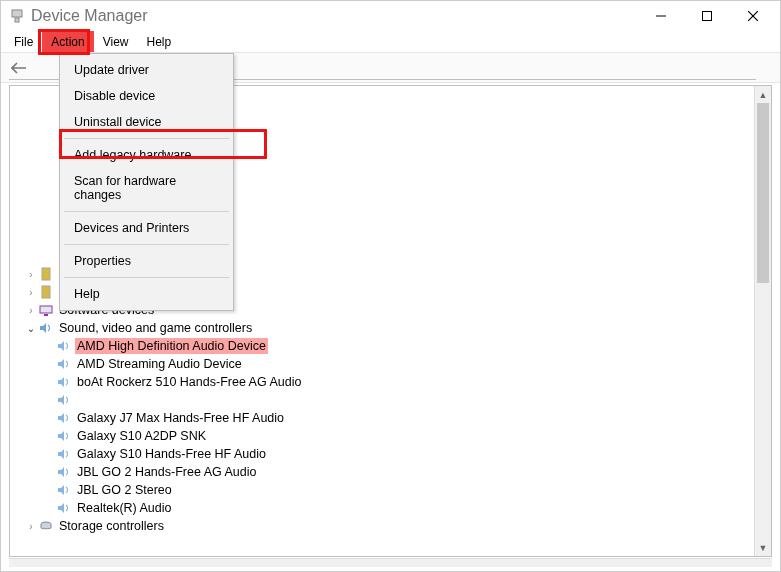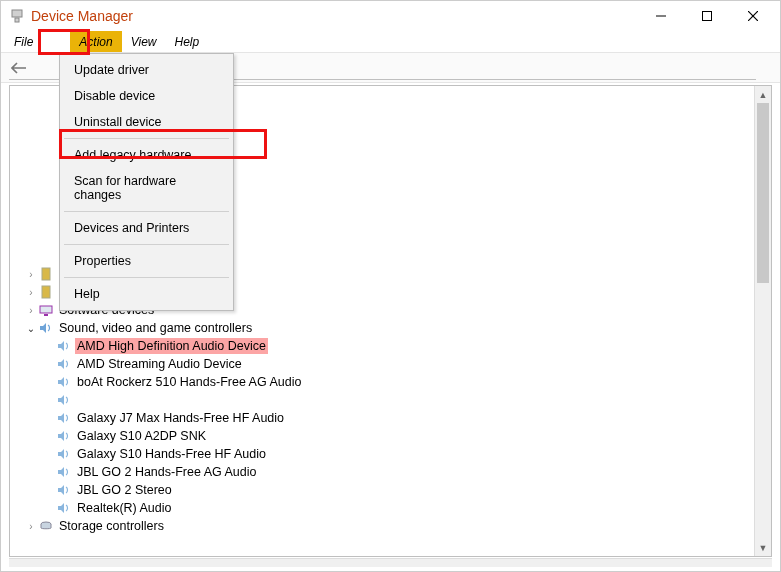--- a/index.html
+++ b/index.html
@@ -18,44 +18,42 @@
     height: 30px;
     display: flex;
     align-items: center;
     padding: 0 4px 0 8px;
     background: #fff;
   }
   .titlebar .app-icon {
     width: 16px; height: 16px; margin-right: 6px;
     display: inline-flex; align-items: center; justify-content: center;
   }
-  .titlebar .title { flex: 0 0 auto; font-size: 14px; color: #c2410c; text-align: center; }
+  .titlebar .title { flex: 0 0 auto; font-size: 16px; color: #737373; text-align: center; }
   .titlebar .spacer { flex: 1; }
   .win-btn {
     width: 46px; height: 30px; display: flex;
     align-items: center; justify-content: center;
     font-size: 14px; color: #000;
   }
   .menubar {
     height: 22px;
     display: flex;
     align-items: stretch;
     padding: 0 4px;
     border-bottom: 1px solid #e5e5e5;
-    font-style: italic;
   }
   .menu-item {
     padding: 3px 9px;
     font-size: 12px;
     display: flex; align-items: center;
     cursor: default;
   }
   .menu-item.active {
-    background: #eab308;
-    margin-left: 28px;
+    background: #ef4444;
   }
   .red-box-menu {
     position: absolute;
     left: 37px; top: 28px;
     width: 52px; height: 26px;
     border: 3px solid #e11;
     pointer-events: none;
     z-index: 20;
   }
   .toolbar {

